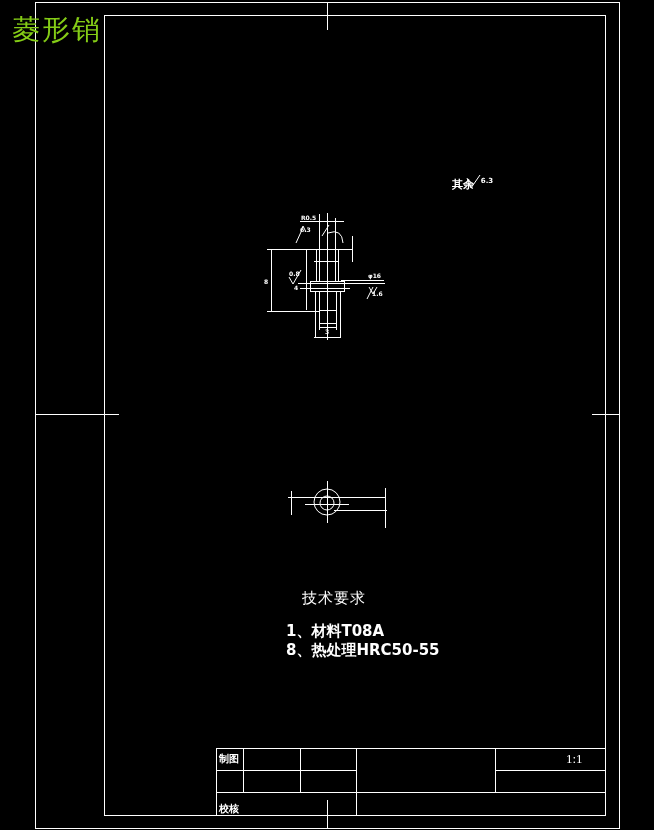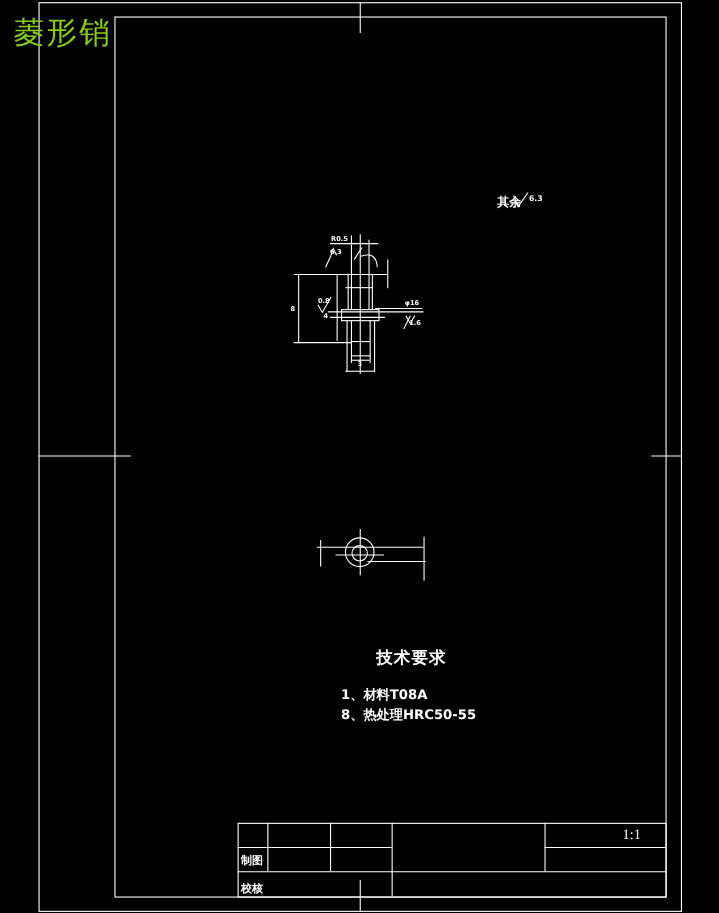--- a/index.html
+++ b/index.html
@@ -1,22 +1,22 @@
 <!DOCTYPE html>
 <html><head>
 <meta charset="utf-8">
 <style>
   html,body{margin:0;padding:0;background:#000;}
   body{width:654px;height:830px;position:relative;overflow:hidden;font-family:"DejaVu Sans",sans-serif;color:#fff;}
   .abs{position:absolute;}
   svg{position:absolute;left:0;top:0;}
   .watermark{left:12px;top:14px;color:#84cc16;font-family:"DejaVu Serif",serif;font-size:28px;letter-spacing:2px;line-height:32px;}
   .roughness-note{left:452px;top:174px;font-size:11px;font-weight:bold;line-height:14px;}
-  .tech-title{left:302px;top:589px;font-size:15px;font-weight:bold;letter-spacing:1px;margin-left:40px;}
-  .tech-item{font-size:12px;font-weight:bold;line-height:12px;margin-left:24px;}
+  .tech-title{left:302px;top:589px;font-size:15px;font-weight:normal;letter-spacing:1px;}
+  .tech-item{font-size:15px;font-weight:bold;line-height:12px;}
   .tb-label{font-size:10px;font-weight:bold;line-height:12px;}
   .scale{left:566px;top:749px;font-family:"Liberation Serif",serif;font-size:13px;line-height:20px;}
   .dim-text{font-size:6px;font-weight:bold;line-height:7px;}
 </style>
 </head>
 <body>
 
 <svg width="654" height="830" xmlns="http://www.w3.org/2000/svg">
   <g stroke="#fff" stroke-width="1" fill="none">
 
@@ -121,15 +121,15 @@
 <div class="abs dim-text" style="left:289px;top:270px;">0.8</div>
 <div class="abs dim-text" style="left:294px;top:284px;">4</div>
 <div class="abs dim-text" style="left:368px;top:272px;">φ16</div>
 <div class="abs dim-text" style="left:372px;top:290px;">1.6</div>
 <div class="abs dim-text" style="left:325px;top:328px;">3</div>
 
 <div class="abs tech-title">技术要求</div>
 <div class="abs tech-item" style="left:286px;top:625px;">1、材料T08A</div>
 <div class="abs tech-item" style="left:286px;top:644px;">8、热处理HRC50-55</div>
 
-<div class="abs tb-label" style="left:219px;top:753px;margin-top:24px;">制图</div>
+<div class="abs tb-label" style="left:219px;top:753px;">制图</div>
 <div class="abs tb-label" style="left:219px;top:803px;text-align:right;">校核</div>
 <div class="abs scale">1:1</div>
 
 </body></html>

